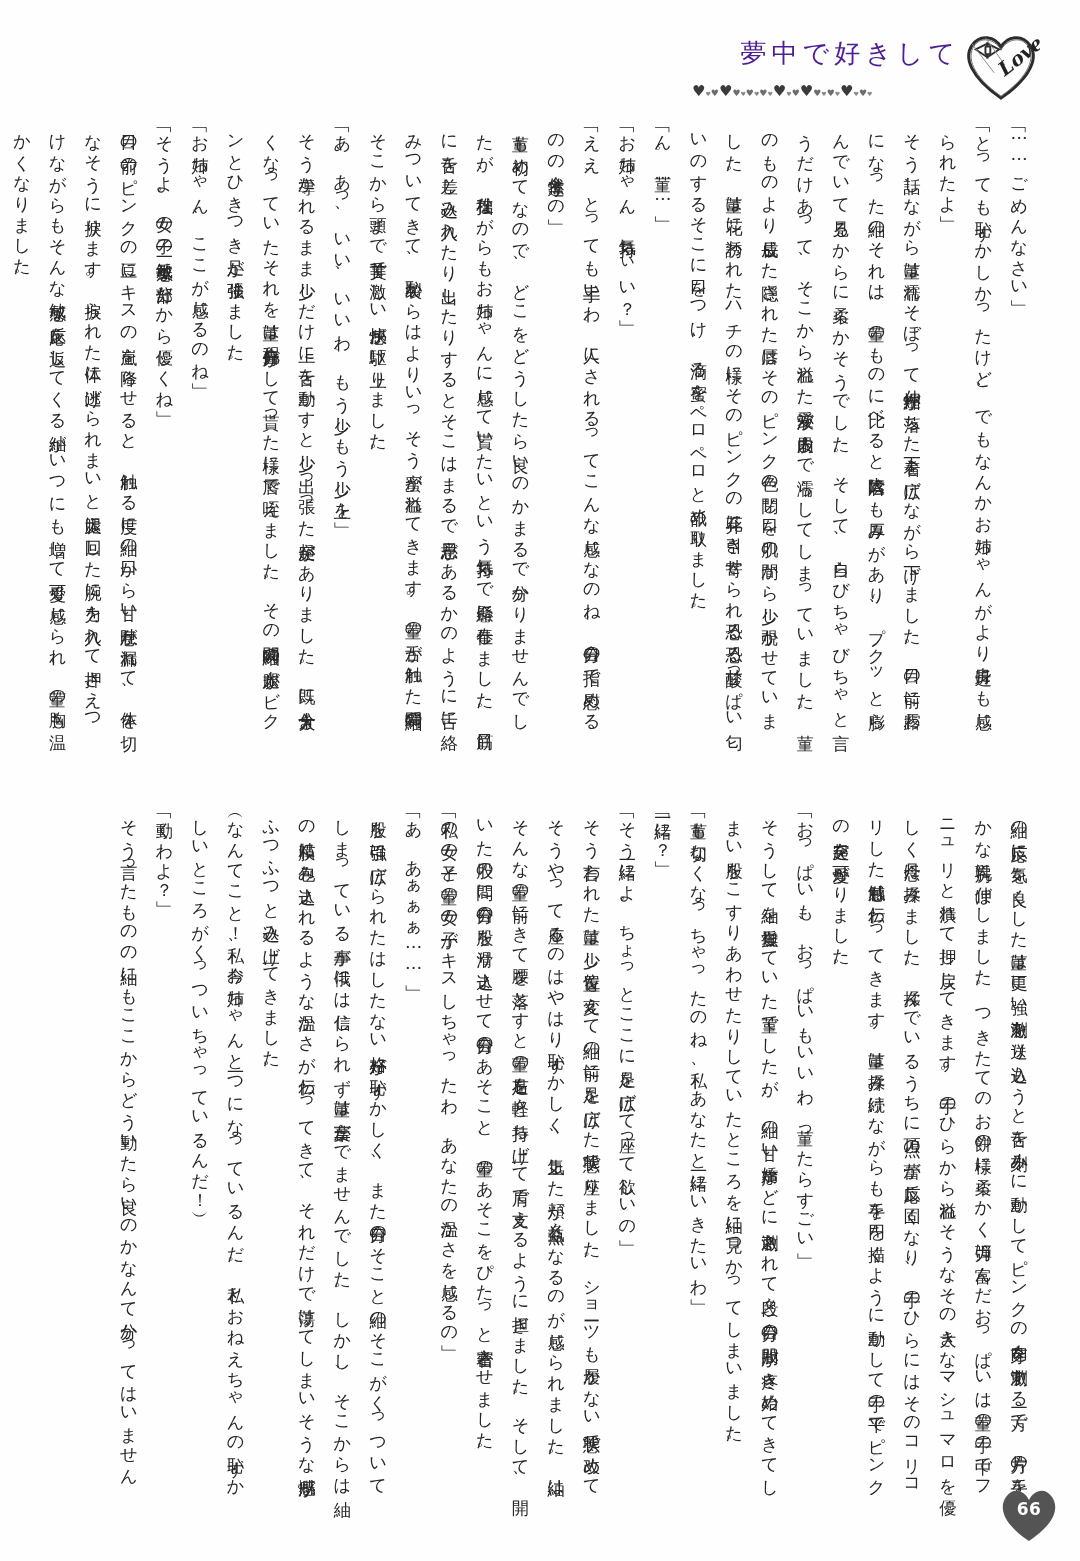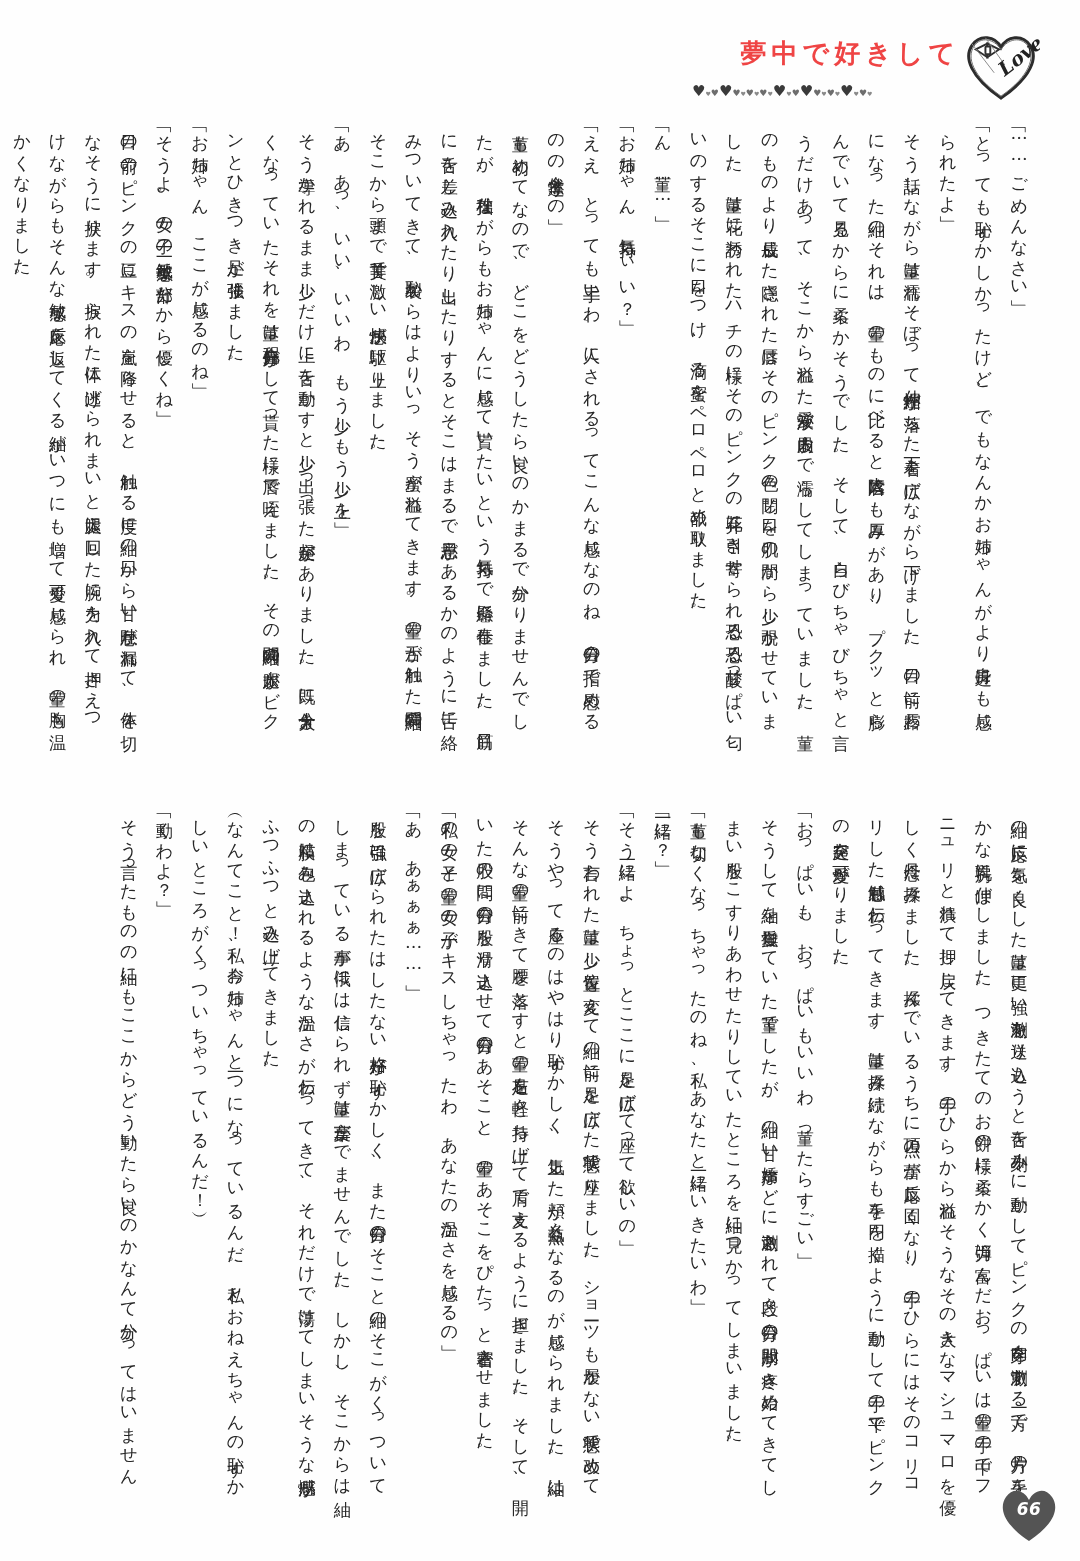--- a/index.html
+++ b/index.html
@@ -28,24 +28,24 @@
     top: 30px;
     right: 28px;
     width: 370px;
     height: 86px;
   }
   .header-title {
     position: absolute;
     right: 92px;
     top: 6px;
     font-family: "DejaVu Sans", "Liberation Sans", sans-serif;
-    font-weight: bold;
+    font-weight: normal;
     font-size: 26px;
     letter-spacing: 5px;
-    color: #ef4444;
+    color: #4c1d95;
     white-space: nowrap;
   }
   .heart-logo {
     position: absolute;
     right: 12px;
     top: 0px;
     width: 78px;
     height: 72px;
   }
   .heart-divider {
@@ -96,21 +96,20 @@
     text-indent: 0;
   }
 
   
   .pagenum {
     position: absolute;
     right: 20px;
     bottom: 18px;
     width: 62px;
     height: 58px;
-    font-style: italic;
   }
   .pagenum svg { display: block; }
   .pagenum-label {
     position: absolute;
     left: 0; right: 0;
     top: 14px;
     text-align: center;
     font-family: "DejaVu Sans", "Liberation Sans", sans-serif;
     font-size: 17px;
     font-weight: bold;

